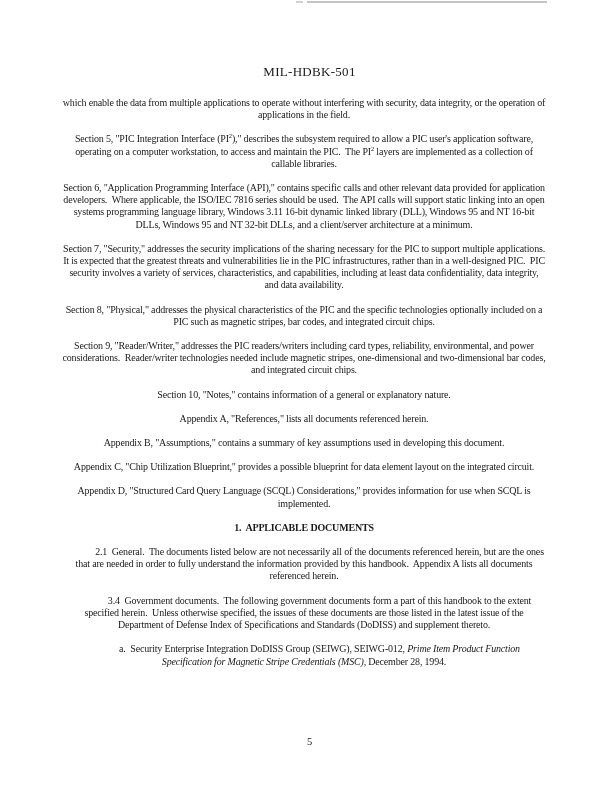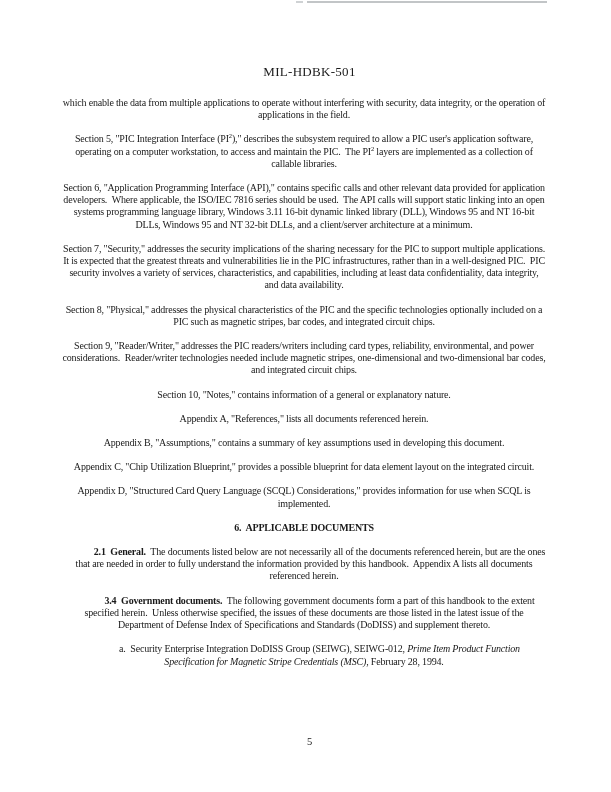--- a/index.html
+++ b/index.html
@@ -39,21 +39,21 @@
     left: 62px; top: 97px;
     width: 484px;
     font-size: 10px;
     line-height: 12.2px;
     letter-spacing: -0.18px;
     text-align: center;
   }
   .content p { margin: 0 0 12px 0; white-space: pre-wrap; }
   .content p.indent { text-indent: 31px; }
   .content p.h2 { font-weight: bold; }
-  .content b { font-weight: bold; }
+  .content b { font-weight: normal; }
   .content i { font-style: italic; }
   sup { font-size: 6.5px; line-height: 0; }
   .page-number {
     position: absolute;
     top: 736px; left: 0;
     width: 100%;
     text-align: center;
     font-size: 10.5px;
   }
 </style>
@@ -84,25 +84,25 @@
     <p>Section 10, "Notes," contains information of a general or explanatory nature.</p>
 
     <p>Appendix A, "References," lists all documents referenced herein.</p>
 
     <p>Appendix B, "Assumptions," contains a summary of key assumptions used in developing this document.</p>
 
     <p>Appendix C, "Chip Utilization Blueprint," provides a possible blueprint for data element layout on the integrated circuit.</p>
 
     <p>Appendix D, "Structured Card Query Language (SCQL) Considerations," provides information for use when SCQL is implemented.</p>
 
-    <p class="h2">6.  APPLICABLE DOCUMENTS</p>
+    <p class="h2">1.  APPLICABLE DOCUMENTS</p>
 
     <p class="indent"><b>2.1  General.</b><span>  The documents listed below are not necessarily all of the documents referenced herein, but are the ones that are needed in order to fully understand the information provided by this handbook.  Appendix A lists all documents referenced herein.</span></p>
 
     <p class="indent"><b>3.4  Government documents.</b><span>  The following government documents form a part of this handbook to the extent specified herein.  Unless otherwise specified, the issues of these documents are those listed in the latest issue of the Department of Defense Index of Specifications and Standards (DoDISS) and supplement thereto.</span></p>
 
-    <p class="indent"><span>a.  Security Enterprise Integration DoDISS Group (SEIWG), SEIWG-012, </span><i>Prime Item Product Function Specification for Magnetic Stripe Credentials (MSC)</i><span>, February 28, 1994.</span></p>
+    <p class="indent"><span>a.  Security Enterprise Integration DoDISS Group (SEIWG), SEIWG-012, </span><i>Prime Item Product Function Specification for Magnetic Stripe Credentials (MSC)</i><span>, December 28, 1994.</span></p>
 
   </div>
 
   <div class="page-number">5</div>
 
 </div>
 
 </body></html>

